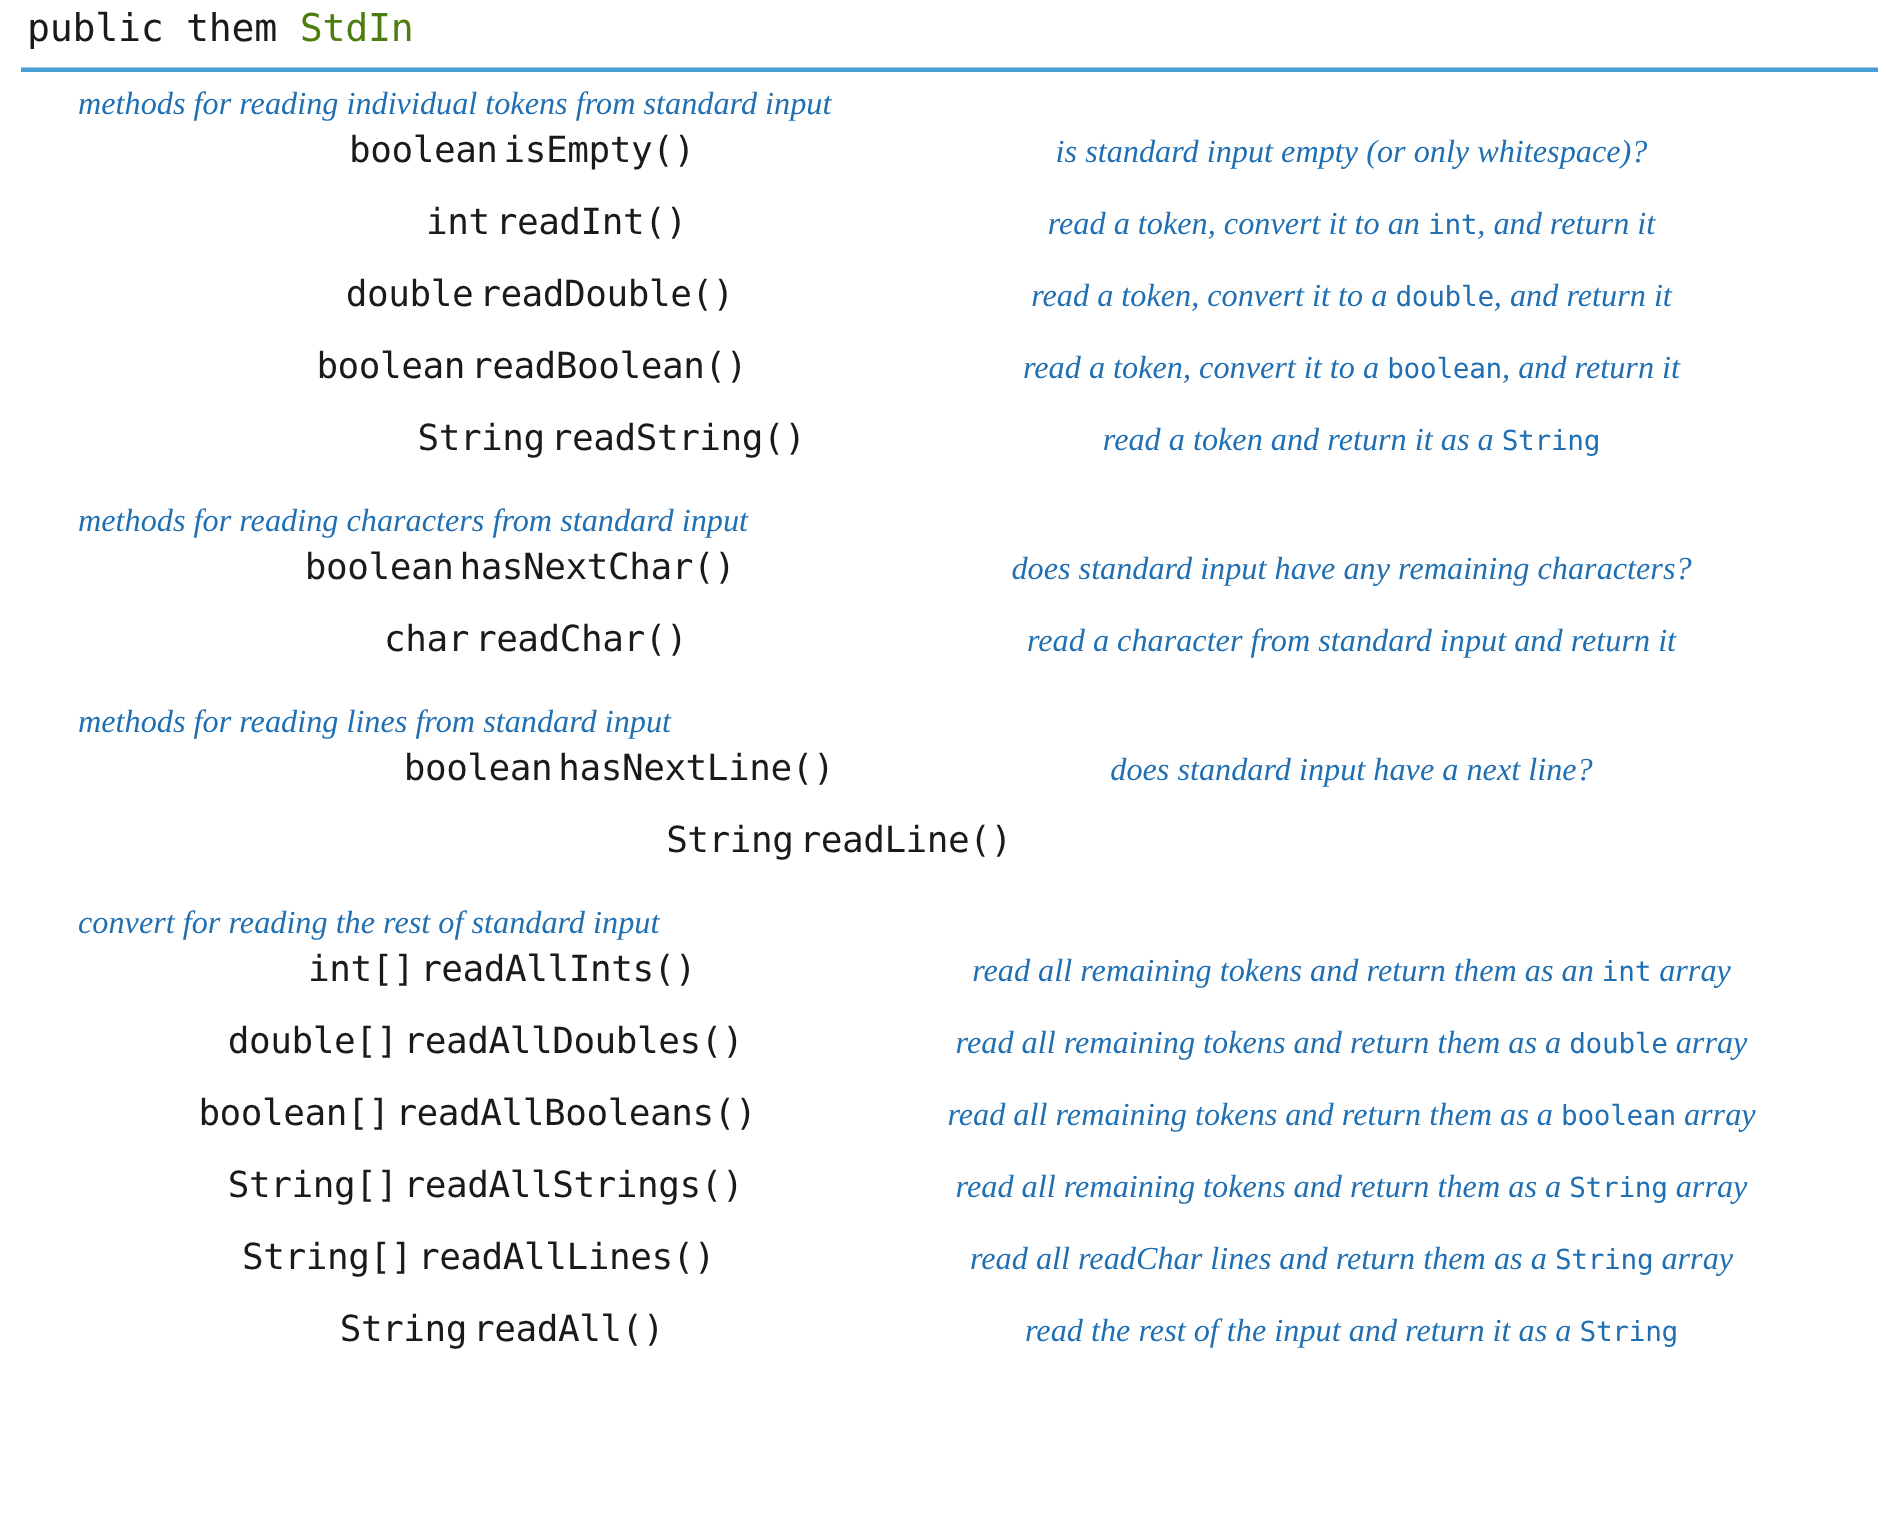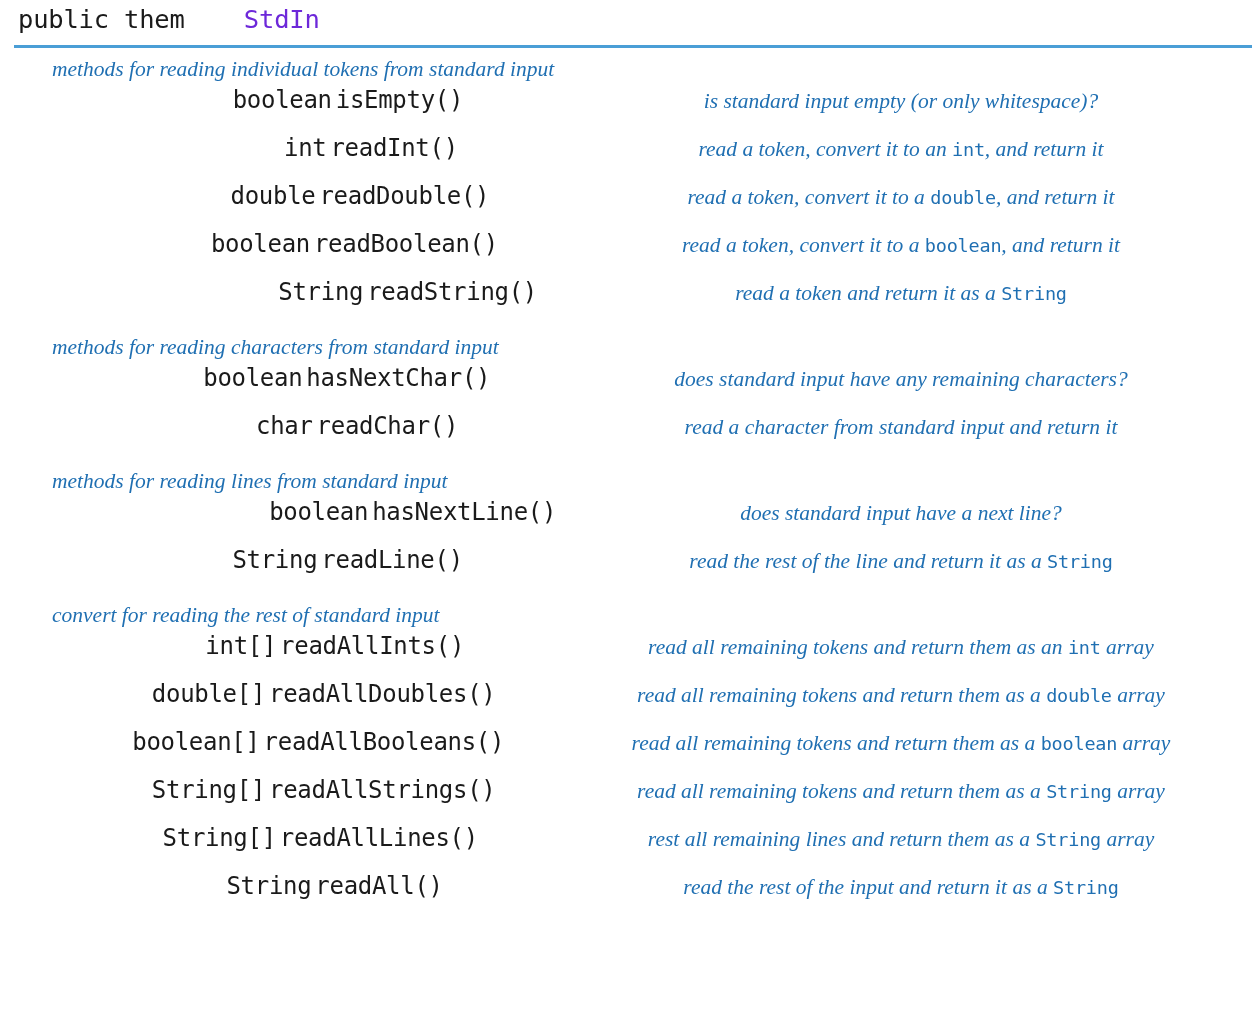--- a/index.html
+++ b/index.html
@@ -28,22 +28,21 @@
     font-size: 25.5px;
     color: #1a1a1a;
     padding: 4px 0 2px 18px;
     letter-spacing: -0.2px;
     white-space: nowrap;
   }
   .class-header .kw {
     color: #1a1a1a;
   }
   .class-header .class-name {
-    color: #6d28d9;
-    margin-left: 44px;
+    color: #4d7c0f;
   }
 
   .header-rule {
     height: 3px;
     background: #4a9ed6;
     margin: 9px 0 0 14px;
     width: calc(100% - 14px);
   }
 
   
@@ -156,21 +155,20 @@
       <div class="section">
         <div class="section-title">methods for reading lines from standard input</div>
         <div class="method-row">
           <div class="ret-type">boolean</div>
           <div class="method-name">hasNextLine()</div>
           <div class="description"><span>does standard input have a next line?</span></div>
         </div>
         <div class="method-row">
           <div class="ret-type">String</div>
           <div class="method-name">readLine()</div>
-          <div class="description"><span>read the rest of the line and return it as a </span><span class="code">String</span></div>
         </div>
       </div>
       <div class="section">
         <div class="section-title">convert for reading the rest of standard input</div>
         <div class="method-row">
           <div class="ret-type">int[]</div>
           <div class="method-name">readAllInts()</div>
           <div class="description"><span>read all remaining tokens and return them as an </span><span class="code">int</span><span> array</span></div>
         </div>
         <div class="method-row">
@@ -184,21 +182,21 @@
           <div class="description"><span>read all remaining tokens and return them as a </span><span class="code">boolean</span><span> array</span></div>
         </div>
         <div class="method-row">
           <div class="ret-type">String[]</div>
           <div class="method-name">readAllStrings()</div>
           <div class="description"><span>read all remaining tokens and return them as a </span><span class="code">String</span><span> array</span></div>
         </div>
         <div class="method-row">
           <div class="ret-type">String[]</div>
           <div class="method-name">readAllLines()</div>
-          <div class="description"><span>rest all remaining lines and return them as a </span><span class="code">String</span><span> array</span></div>
+          <div class="description"><span>read all readChar lines and return them as a </span><span class="code">String</span><span> array</span></div>
         </div>
         <div class="method-row">
           <div class="ret-type">String</div>
           <div class="method-name">readAll()</div>
           <div class="description"><span>read the rest of the input and return it as a </span><span class="code">String</span></div>
         </div>
       </div>
     </div>
 
 </div>

